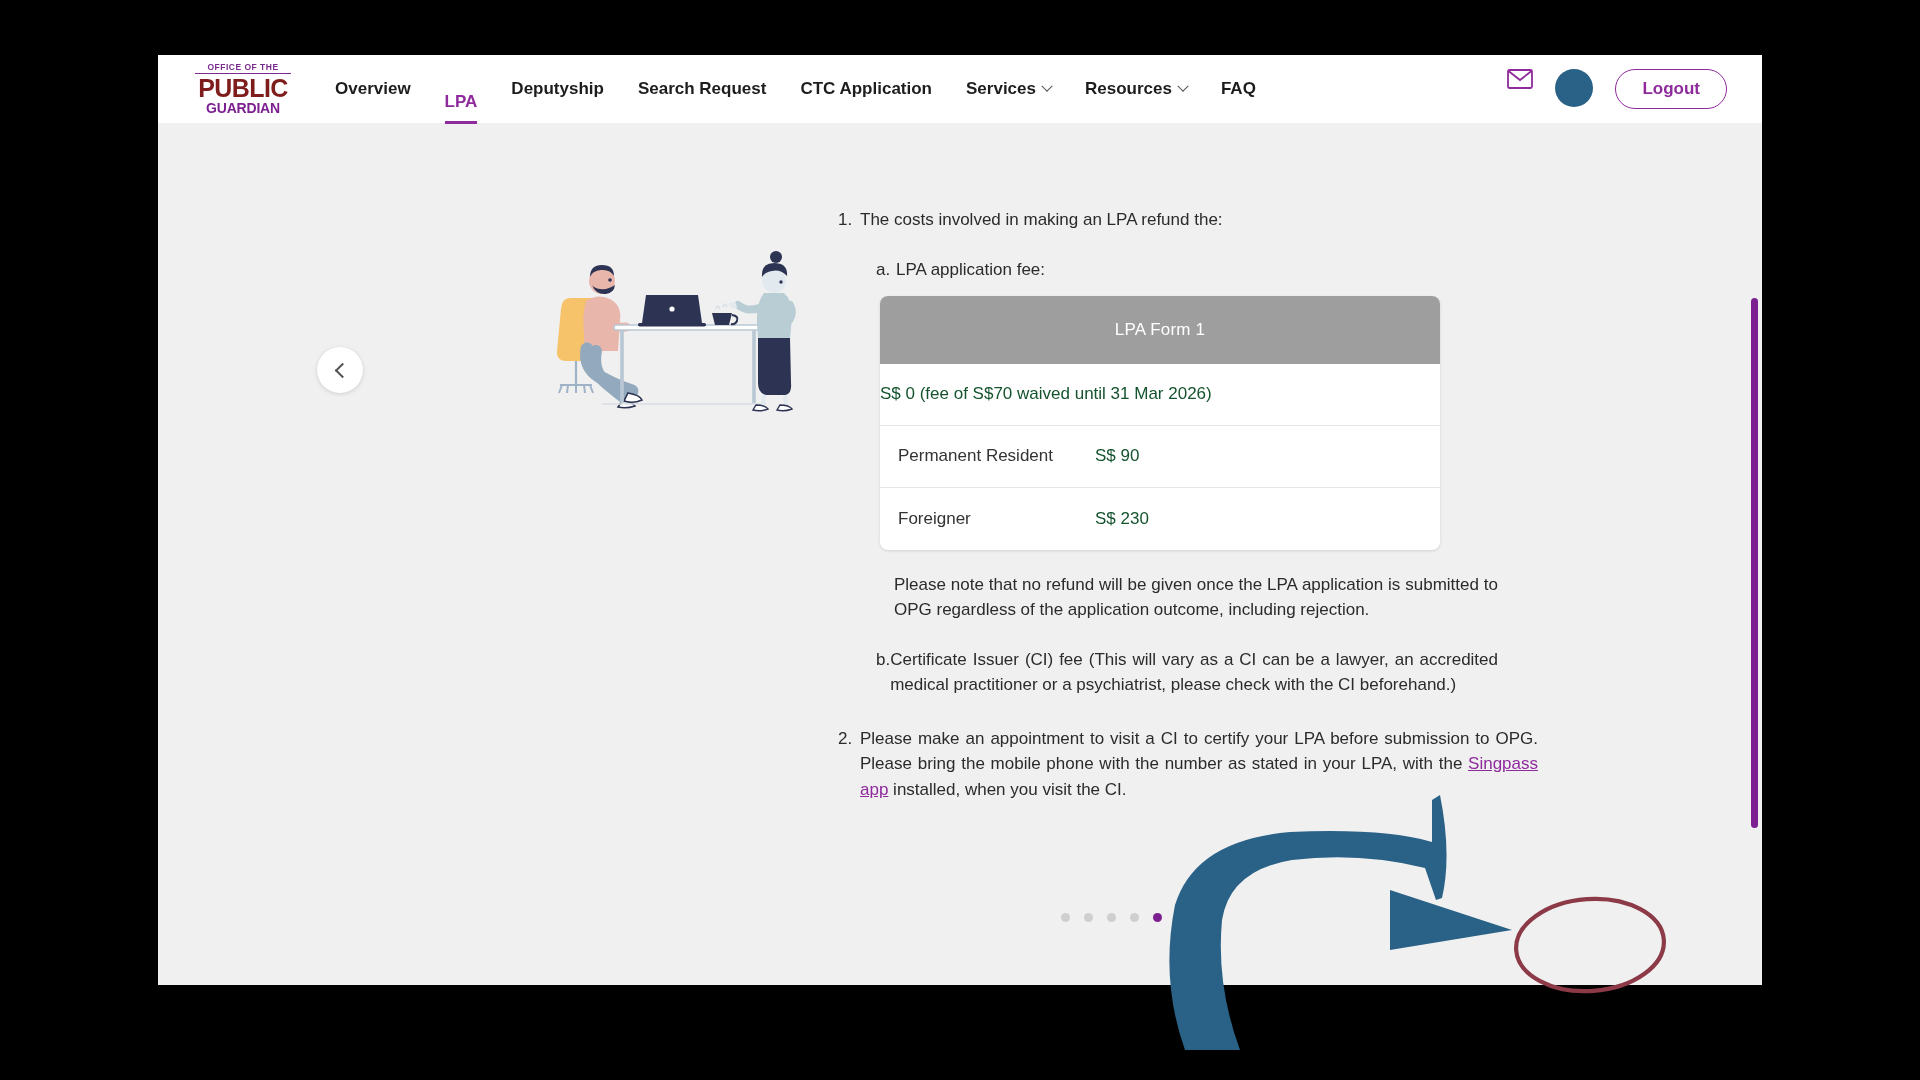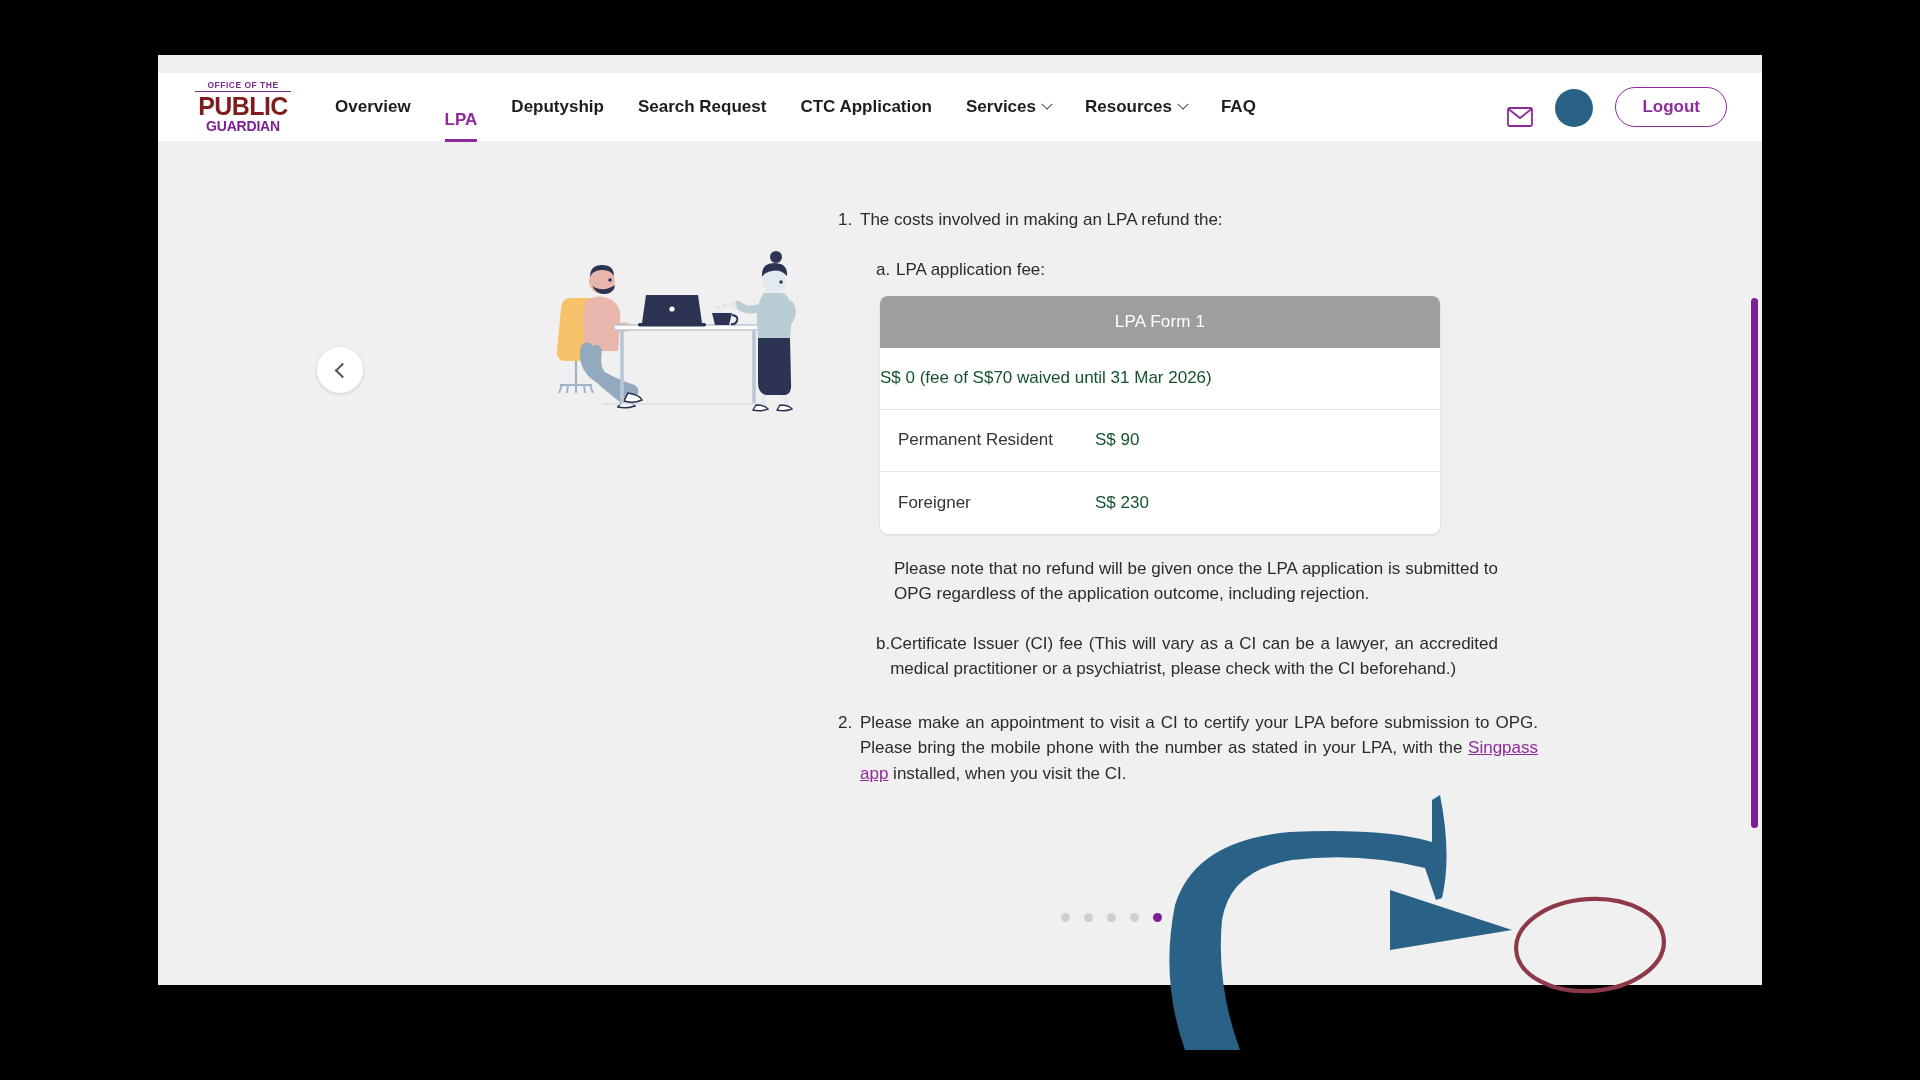--- a/index.html
+++ b/index.html
@@ -15,21 +15,21 @@
   #page {
     position: absolute;
     left: 158px; top: 55px;
     width: 1604px; height: 930px;
     background: #f0f0f0;
     overflow: hidden;
   }
 
   
   #header {
-    position: absolute; left: 0; top: 18px;
+    position: absolute; left: 0; top: 0;
     width: 1604px; height: 68px;
     background: #ffffff;
     display: flex; align-items: center;
   }
   .logo {
     margin-left: 37px;
     width: 96px;
     display: flex; flex-direction: column; align-items: center;
     line-height: 1;
     user-select: none;
@@ -64,21 +64,21 @@
   }
   .caret {
     display: inline-block; margin-left: 7px;
     width: 8px; height: 8px;
     border-right: 1.6px solid #555; border-bottom: 1.6px solid #555;
     transform: rotate(45deg) translate(-2px,-2px);
   }
 
   #header-right {
     margin-left: auto; margin-right: 35px;
-    display: flex; align-items: flex-end; gap: 22px;
+    display: flex; align-items: flex-start; gap: 22px;
   }
   .mail-icon { width: 26px; height: 20px; cursor: pointer; }
   .avatar {
     width: 38px; height: 38px; border-radius: 50%;
     background: #2a6287; cursor: pointer;
   }
   .logout-btn {
     border: 1.6px solid #8e2a9c; color: #8e2a9c;
     background: #fff;
     font-size: 17px; font-weight: 700;
@@ -121,21 +121,21 @@
 
   
   .fee-table {
     width: 560px; margin: 14px 0 0 42px;
     border-radius: 8px; overflow: hidden;
     box-shadow: 0 1px 3px rgba(0,0,0,.13);
     background: #fff;
   }
   .fee-head {
     background: #9e9e9e; color: #fff; text-align: center;
-    font-size: 17px; padding: 13px 0; letter-spacing: .2px;
+    font-size: 17px; padding: 21px 0; letter-spacing: .2px;
   }
   .fee-row { display: flex; border-bottom: 1px solid #e6e6e6; min-height: 62px; align-items: center; }
   .fee-row:last-child { border-bottom: none; }
   .fee-k { width: 215px; padding: 14px 0 14px 18px; font-size: 17px; color: #333; }
   .fee-v { flex: 1; padding: 14px 16px 14px 0; font-size: 17px; color: #14532d; }
 
   .note { margin: 22px 0 0 56px; width: 604px; }
   .sub-b { margin: 24px 0 0 38px; display: flex; width: 622px; }
 
   .link { color: #8e2a9c; text-decoration: underline; cursor: pointer; }

